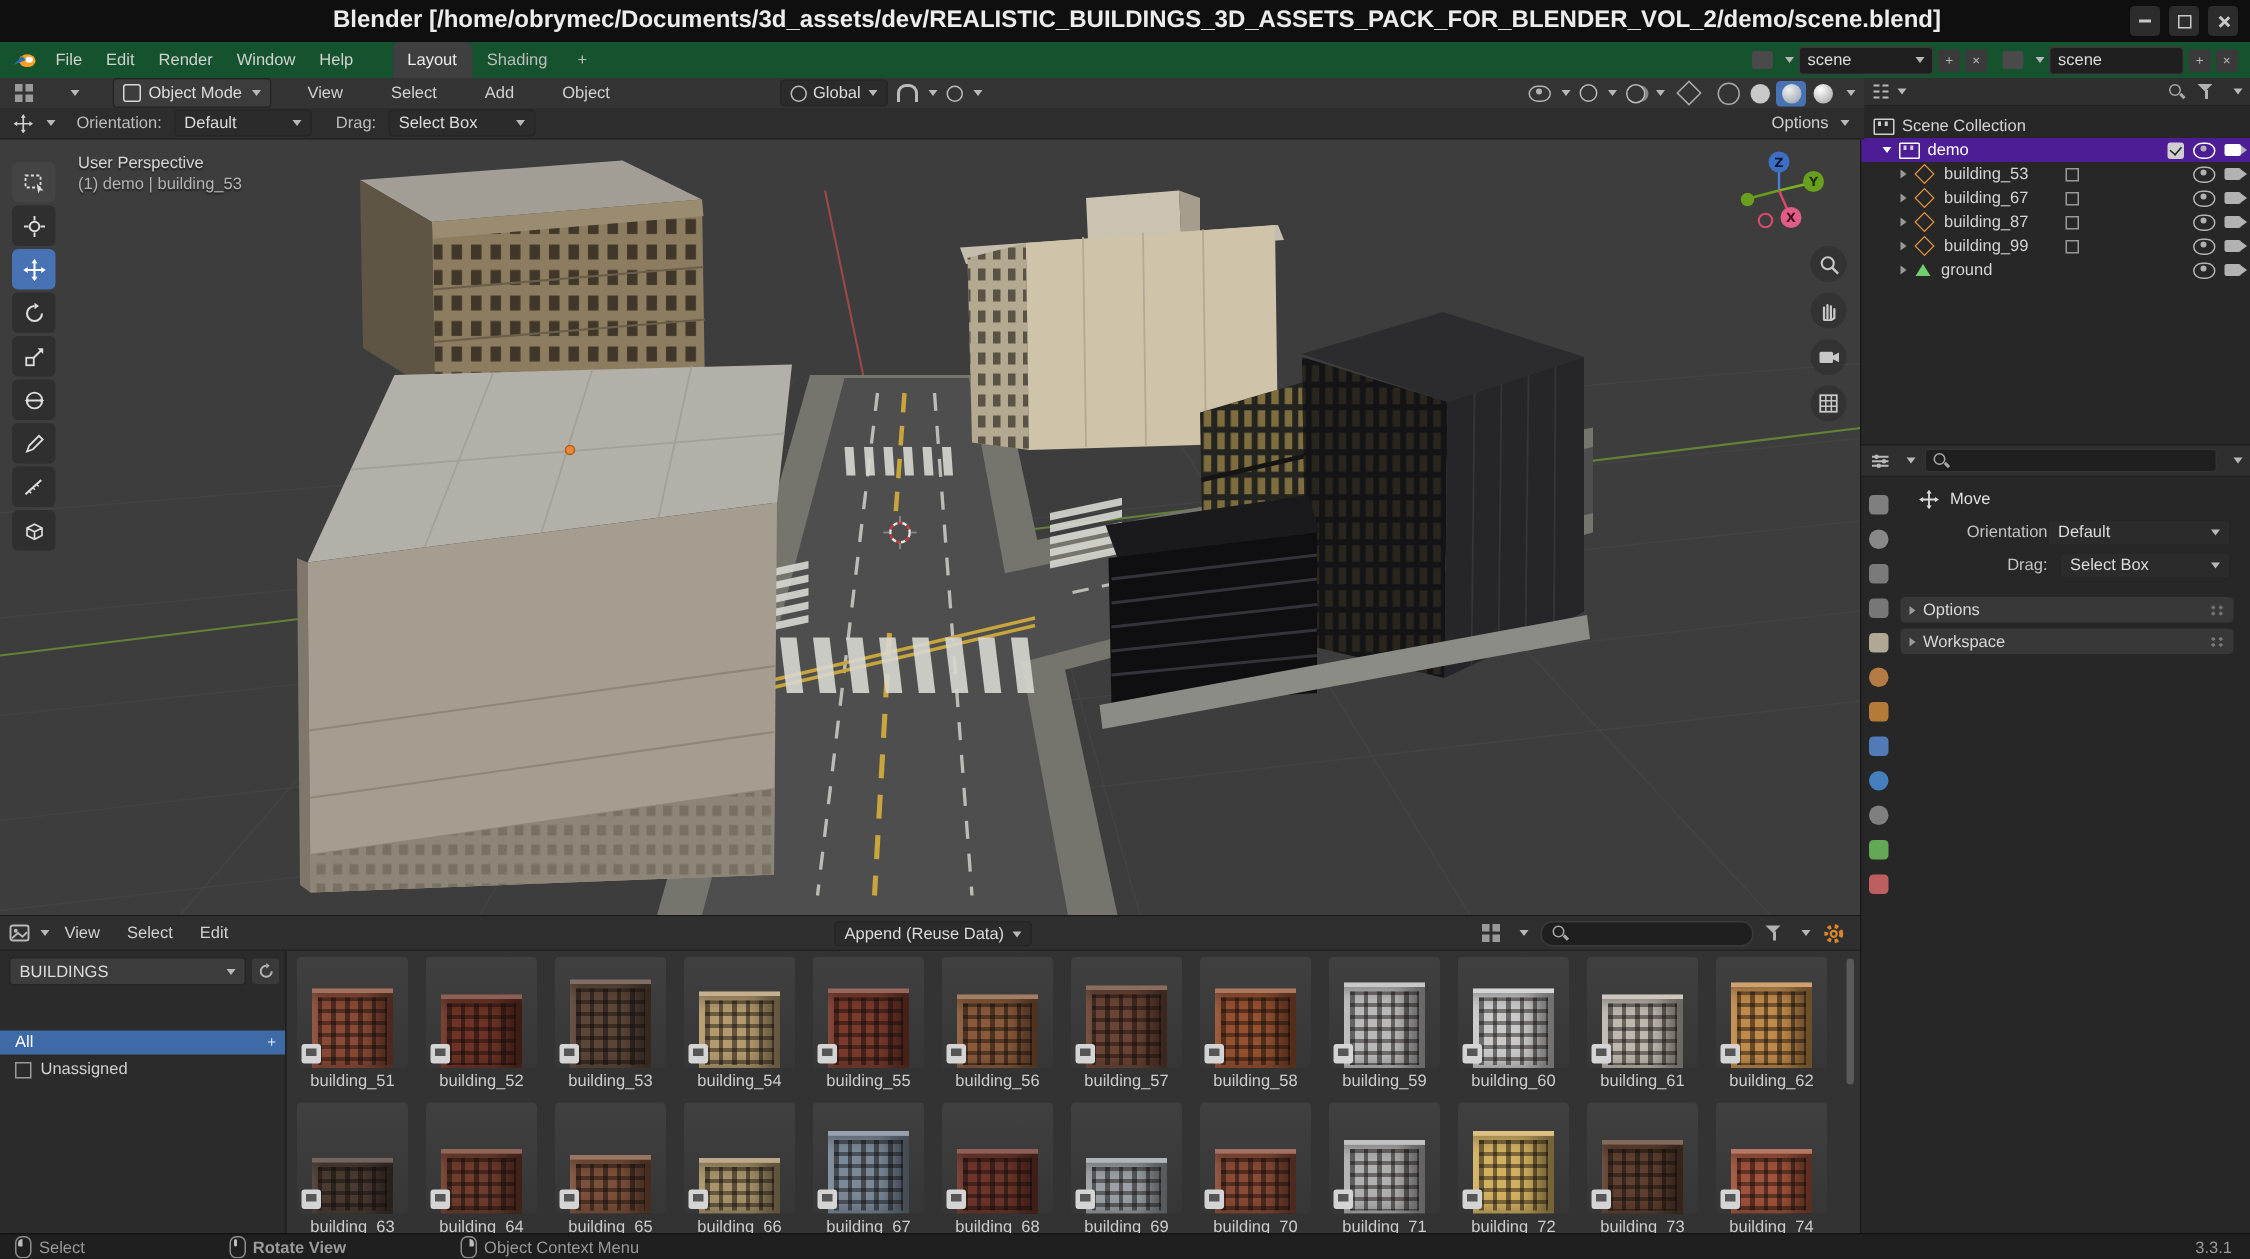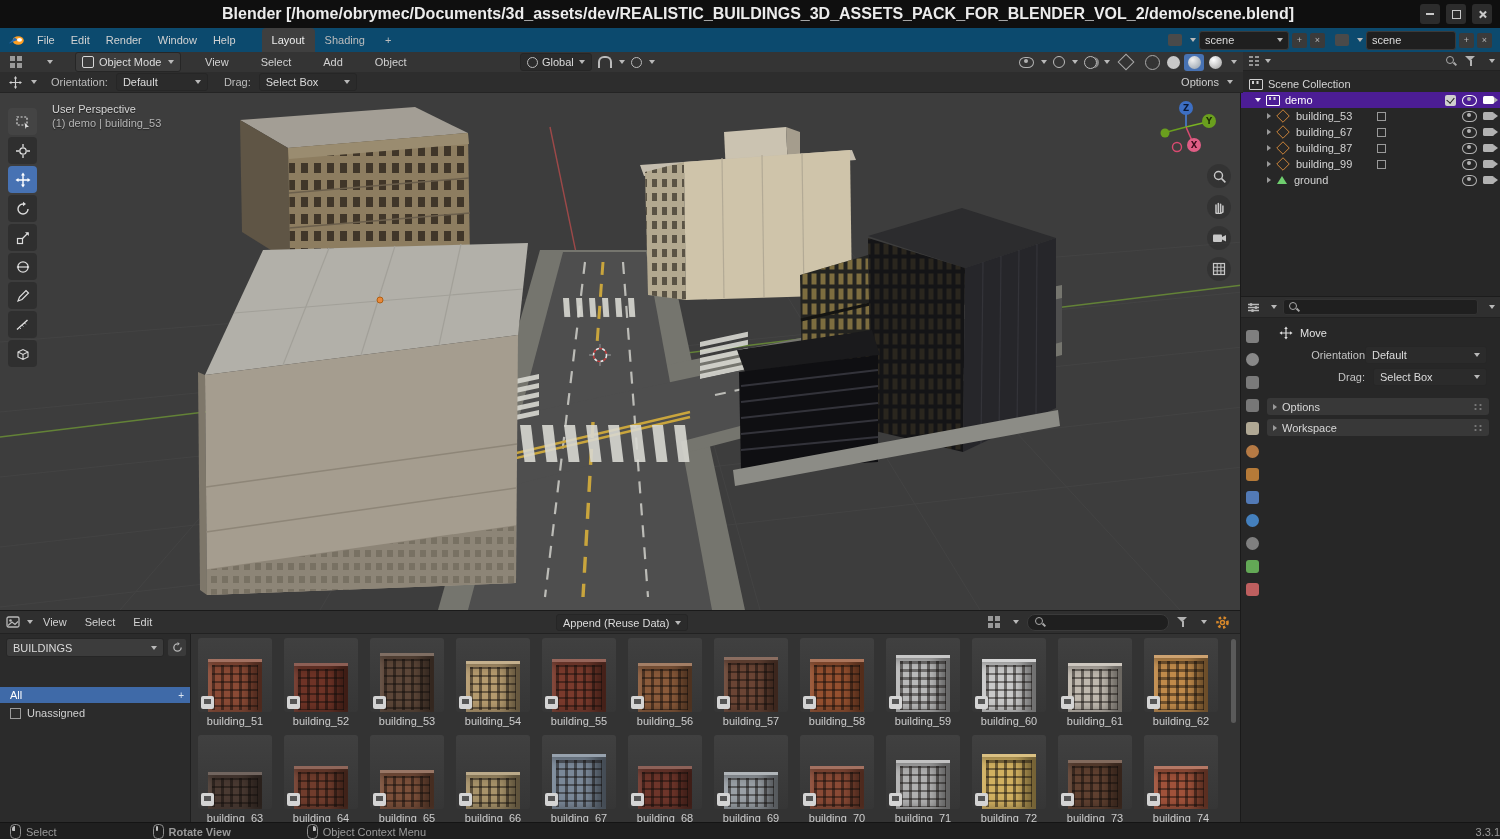--- a/index.html
+++ b/index.html
@@ -37,21 +37,21 @@
   .titlebar .title{font-size:16px;font-weight:bold;color:#ececec;padding-left:16px;}
   .win-controls{position:absolute;right:8px;top:4px;display:flex;gap:6px;}
   .win-btn{width:20px;height:20px;border-radius:3px;background:#2c2c2c;display:flex;align-items:center;justify-content:center;}
   .glyph-min{width:8px;height:2px;background:#c9c9c9;}
   .glyph-max{width:7px;height:7px;border:1.4px solid #c9c9c9;}
   .glyph-close{position:relative;width:9px;height:9px;}
   .glyph-close::before,.glyph-close::after{content:"";position:absolute;left:4px;top:0;width:1.6px;height:9px;background:#c9c9c9;}
   .glyph-close::before{transform:rotate(45deg);} .glyph-close::after{transform:rotate(-45deg);}
 
   
-  .topbar{left:0;top:28px;width:1500px;height:24px;background:#0c4a6e;border-bottom:6px solid #b91c1c;display:flex;align-items:center;}
+  .topbar{left:0;top:28px;width:1500px;height:24px;background:#14532d;border-bottom:6px solid #b91c1c;display:flex;align-items:center;}
   .blender-logo{width:17px;height:12px;margin:0 4px 0 8px;}
   .ws-tab{padding:0 10px;height:24px;display:flex;align-items:center;color:#bdbdbd;}
   .ws-tab.active{background:#3f3f3f;color:#ededed;border-radius:4px 4px 0 0;}
   .scene-widget{display:flex;align-items:center;gap:3px;margin-left:10px;}
   .mini-ico{width:14px;height:12px;background:#4a4a4a;border-radius:2px;flex:0 0 auto;}
   .scene-field{display:flex;align-items:center;gap:4px;background:#1f1f1f;border:1px solid #3a3a3a;border-radius:3px;height:17px;padding:0 5px;color:#dcdcdc;min-width:78px;}
   .tiny-btn{width:15px;height:15px;background:#3a3a3a;border-radius:2px;display:flex;align-items:center;justify-content:center;color:#b6b6b6;font-size:9px;}
 
   
   .viewport{left:0;top:52px;width:1243px;height:558px;background:#3d3d3d;overflow:hidden;}
@@ -942,16 +942,16 @@
       <span>Select</span>
     </div>
     <div class="hint" style="margin-left:60px;font-weight:bold;">
       <span class="mouse middle"></span>
       <span>Rotate View</span>
     </div>
     <div class="hint" style="margin-left:40px;">
       <span class="mouse right"></span>
       <span>Object Context Menu</span>
     </div>
-    <div style="margin-left:auto;padding-right:0;">3.3.1</div>
+    <div style="margin-left:auto;padding-right:12px;">3.3.1</div>
   </div>
 
 </div>
 
 </body></html>

